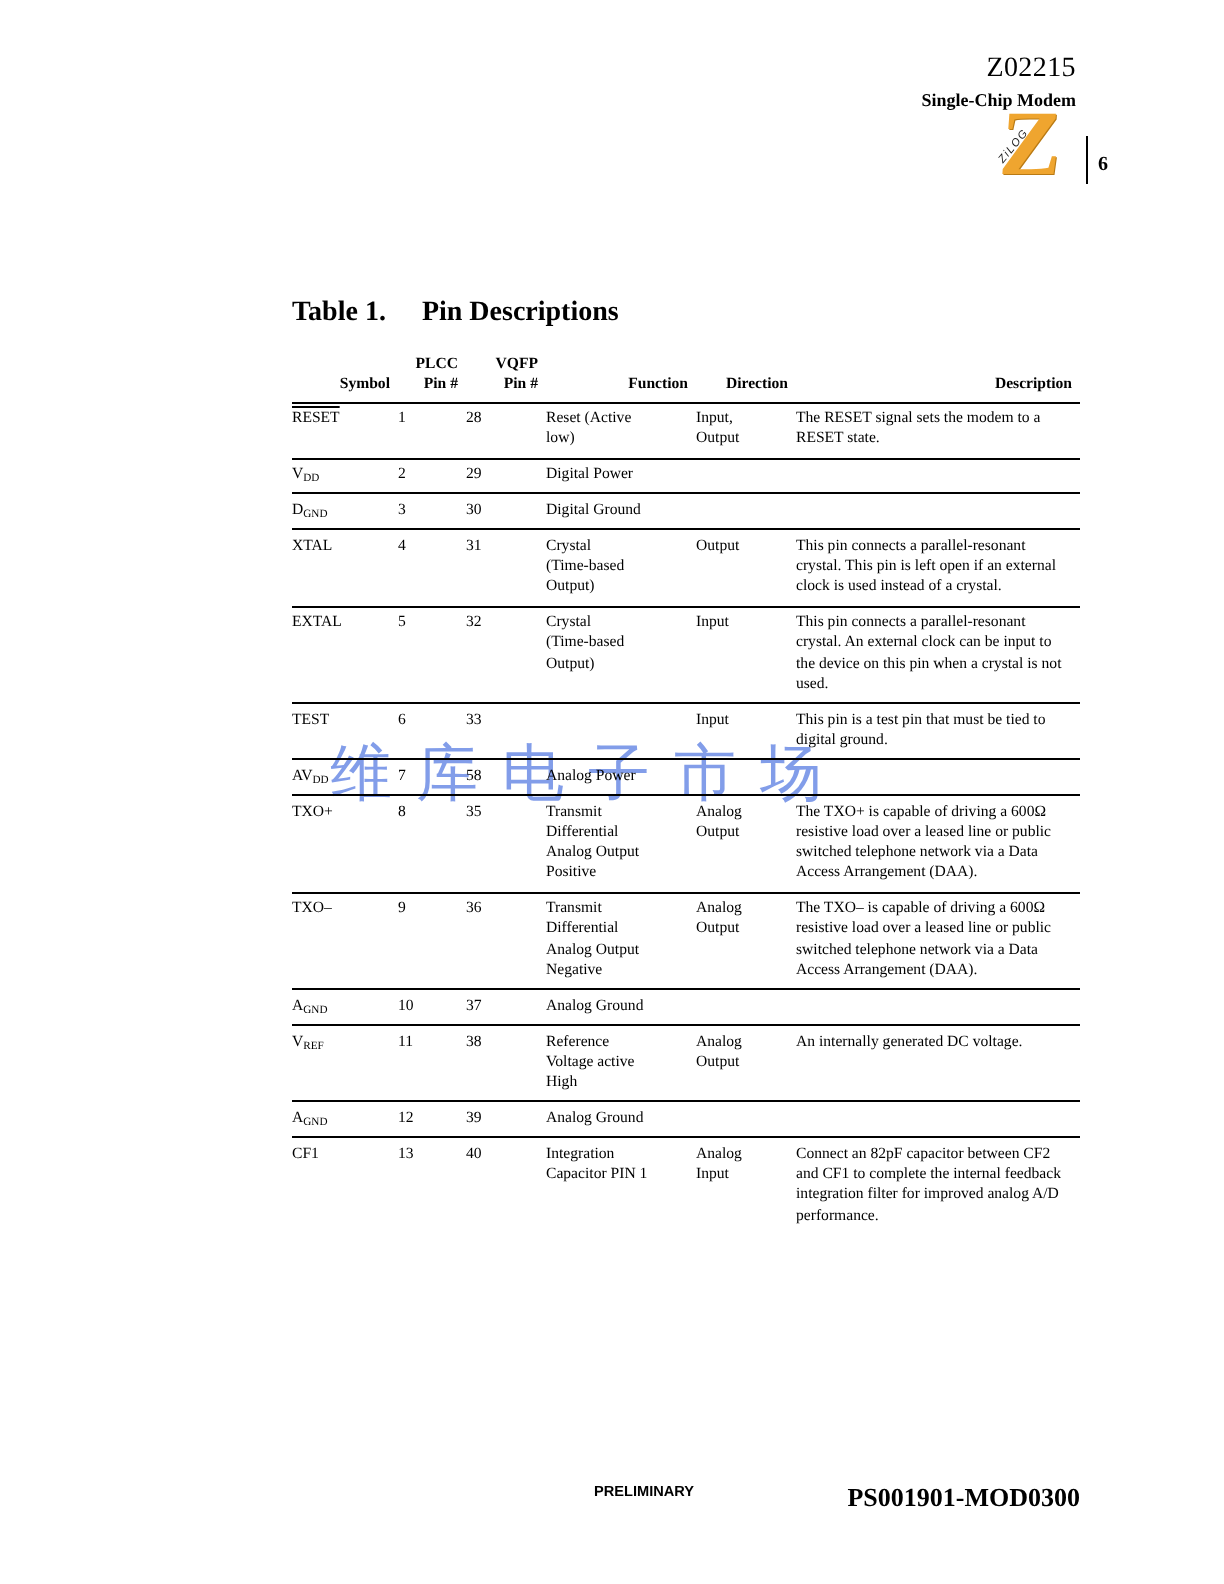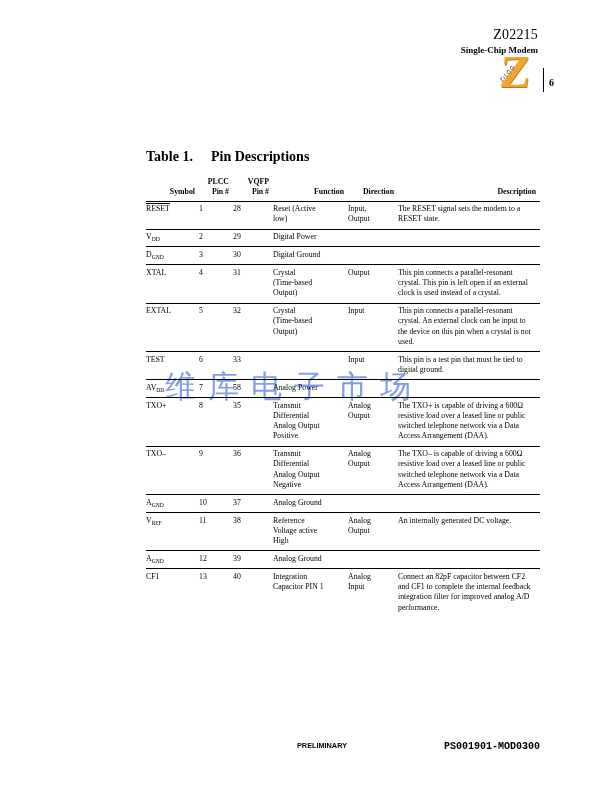--- a/index.html
+++ b/index.html
@@ -66,21 +66,21 @@
     pointer-events:none;
   }
 
   
   .footer-center {
     position:absolute; top:741px; left:0; width:572px; text-align:center;
     font-family:"Liberation Sans", sans-serif; font-size:7.3px; font-weight:bold;margin-left:36px;
   }
   .footer-right {
     position:absolute; top:741px; right:72px;
-    font-family:Liberation Mono, monospace; font-size:10px; font-weight:bold;padding-left:40px;
+    font-family:Liberation Serif, serif; font-size:13px; font-weight:bold;padding-left:40px;
   }
 </style>
 </head>
 <body>
 
 <div class="page">
 
   <div class="doc-header">
     <div class="brand">
       <div class="part-number">Z02215</div>

